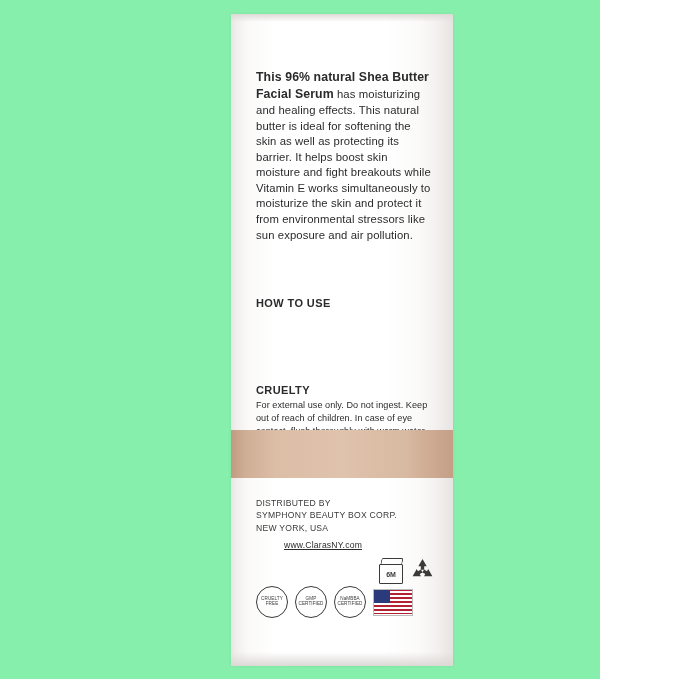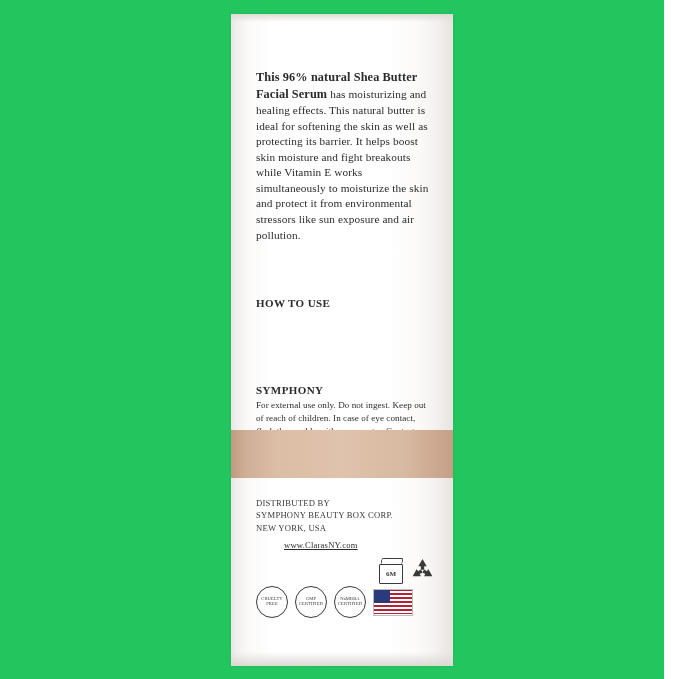--- a/index.html
+++ b/index.html
@@ -8,24 +8,23 @@
     background: #ffffff;
   }
   body {
     width: 679px;
     height: 679px;
     font-family: "Liberation Sans", sans-serif;
     overflow: hidden;
   }
   #scene {
     position: relative;
-    width: 664px;
+    width: 600px;
     height: 679px;
-    background: #22c55e;
-    font-family: Liberation Serif, serif;
+    background: #86efac;
   }
 
   
   #box {
     position: absolute;
     left: 231px;
     top: 14px;
     width: 222px;
     height: 652px;
     background: linear-gradient(to right,
@@ -214,21 +213,21 @@
 
     <div class="panel" id="desc">
       <span class="lead">This 96% natural Shea Butter Facial Serum</span><span> has moisturizing and healing effects. This natural butter is ideal for softening the skin as well as protecting its barrier. It helps boost skin moisture and fight breakouts while Vitamin E works simultaneously to moisturize the skin and protect it from environmental stressors like sun exposure and air pollution.</span>
     </div>
 
     <div class="panel" id="howto">
       <div class="sec-title">HOW TO USE</div>
     </div>
 
     <div class="panel" id="warning">
-      <div class="sec-title">SYMPHONY</div>
+      <div class="sec-title">CRUELTY</div>
       <div class="sec-body">For external use only. Do not ingest. Keep out of reach of children. In case of eye contact, flush thoroughly with warm water. Contact physician if any adverse reaction occurs.</div>
     </div>
 
     <div id="band"></div>
 
     <div class="panel" id="distrib">
       <div>DISTRIBUTED BY</div>
       <div>SYMPHONY BEAUTY BOX CORP.</div>
       <div>NEW YORK, USA</div>
     </div>

